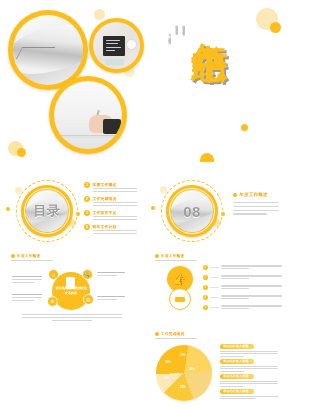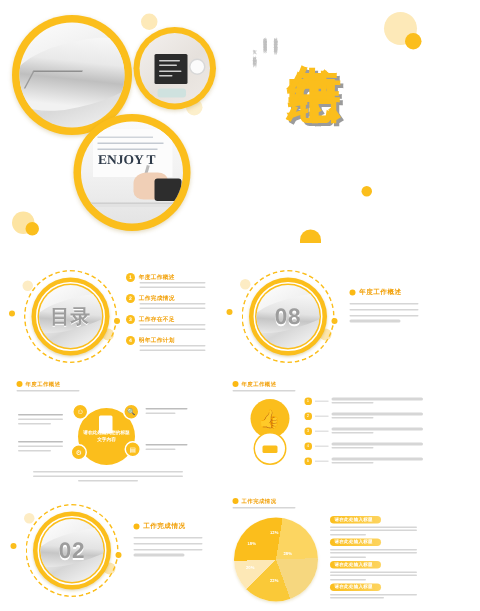--- a/index.html
+++ b/index.html
@@ -223,26 +223,20 @@
             <i style="top:54%;width:70%"></i>
             <i style="top:72%;width:44%"></i>
         </div>
         <div class="clock"></div>
         <div class="teal"></div>
       </div>
     </div>
 
     <div class="photo-ring" style="left:49px;top:76px;width:78px;height:78px;">
       <div class="photo-inner p3" style="left:5px;top:5px;width:68px;height:68px;">
-        <div class="book">
-          <b style="top:48%;font-size:9px;">ENJOY T</b>
-          <i style="position:absolute;left:6%;top:14%;width:70%;height:1px;background:#cfd4da;"></i>
-          <i style="position:absolute;left:6%;top:28%;width:82%;height:1px;background:#c4cad2;"></i>
-          <i style="position:absolute;left:6%;top:40%;width:74%;height:1px;background:#c4cad2;"></i>
-        </div>
         <div class="pen"></div>
         <div class="hand"></div>
         <div class="sleeve"></div>
         <div class="desk"></div>
       </div>
     </div>
 
     <div class="v-title" style="left:192px;top:14px;font-size:36px;">年中总结</div>
 
     <div class="v-sub" style="left:181px;top:22px;font-size:2.6px;">此处添加详细文本描述建议与标题相关符合整体语言</div>
@@ -431,46 +425,20 @@
     <div class="li-row" style="left:59px;top:55px;">
       <span class="li-bullet">5</span>
       <span class="li-dash"></span>
       <span style="display:flex;flex-direction:column;gap:1.4px;">
         <span class="txtline" style="width:61px"></span>
           <span class="txtline" style="width:28px"></span>
       </span>
     </div>
   </div>
 
-  <div class="slide" style="left:0;top:328px;width:144px;height:79px;">
-    <div class="dot" style="left:7px;top:34px;width:4px;height:4px;background:#FBBE1C;"></div>
-    <div class="dot" style="left:16px;top:14px;width:7px;height:7px;background:#FDECC4;"></div>
-    <div class="dot" style="left:69px;top:47px;width:8px;height:8px;background:#FCE6AE;"></div>
-    <div class="dot" style="left:77px;top:40px;width:4px;height:4px;background:#FBBE1C;"></div>
-
-    <div class="badge-wrap" style="left:17px;top:8px;width:62px;height:62px;">
-      <div class="badge-dashed"></div>
-      <div class="badge-ring" style="left:5px;top:5px;width:52px;height:52px;"></div>
-      <div class="badge-ring2" style="left:8px;top:8px;width:46px;height:46px;"></div>
-      <div class="badge-core" style="left:10px;top:10px;width:42px;height:42px;">
-        <span class="badge-text" style="font-size:15px;">02</span>
-      </div>
-    </div>
-
-    <div class="sec-head" style="left:89px;top:20px;">
-      <span class="hdr-dot"></span>
-      <span class="t">工作完成情况</span>
-    </div>
-    <div style="position:absolute;left:89px;top:30px;display:flex;flex-direction:column;gap:2.6px;">
-      <div class="txtline" style="width:46px"></div>
-      <div class="txtline" style="width:46px"></div>
-      <div class="txtline" style="width:46px"></div>
-      <div class="txtline" style="width:34px"></div>
-    </div>
-  </div>
 
   <div class="slide" style="left:144px;top:328px;width:144px;height:79px;">
     <div class="mini-hdr" style="left:11px;top:4px;">
       <span class="hdr-dot"></span>
       <span class="hdr-label">工作完成情况</span>
     </div>
     <div style="position:absolute;left:11px;top:10px;">
       <div class="txtline" style="width:42px"></div>
     </div>
 

